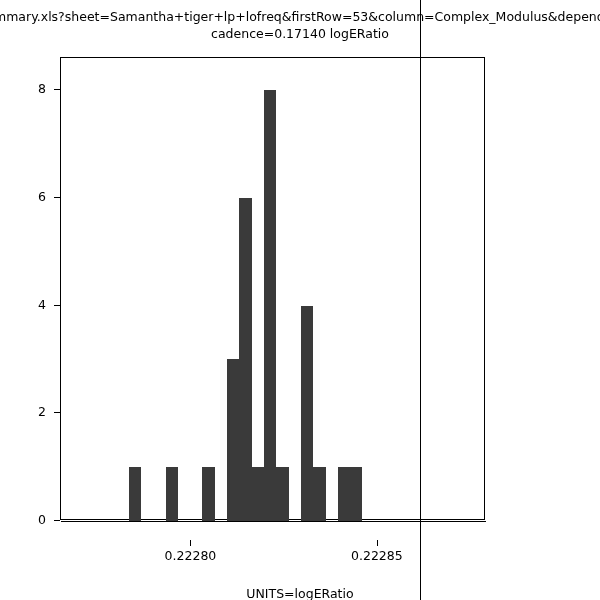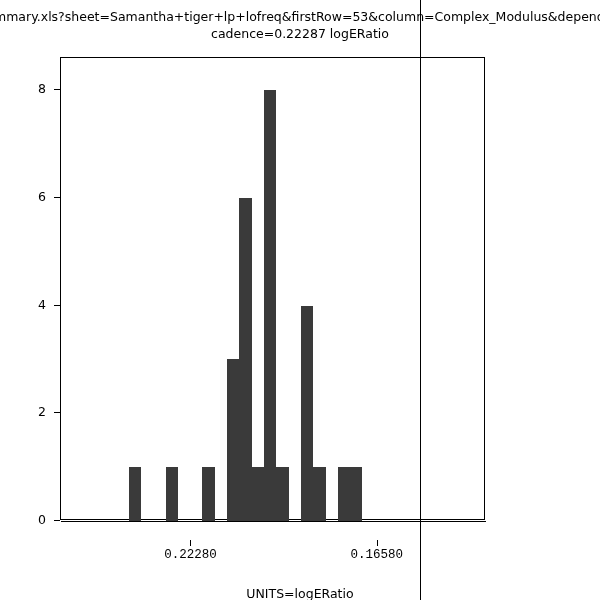--- a/index.html
+++ b/index.html
@@ -78,39 +78,38 @@
     width: 1px;
     height: 6px;
     background: #000;
   }
   .xtick-label {
     position: absolute;
     font-size: 12.5px;
     color: #000;
     text-align: center;
     width: 80px;
-    font-family: Liberation Mono, monospace;
   }
   .xaxis-title {
     position: absolute;
     font-size: 12.5px;
     color: #000;
     text-align: center;
     width: 300px;
     margin-top: 16px;
   }
 </style>
 </head>
 <body>
 
 <div id="stage">
 
   <div class="title-block">
     <span class="title-line1">mmary.xls?sheet=Samantha+tiger+lp+lofreq&amp;firstRow=53&amp;column=Complex_Modulus&amp;depend</span>
-    <span class="title-line2">cadence=0.22287 logERatio</span>
+    <span class="title-line2">cadence=0.17140 logERatio</span>
   </div>
 
   <div class="vline" style="left:420px;"></div>
 
   <div class="plot-frame" id="plot" style="left:60px; top:57px; width:425px; height:463px;">
     <div id="bars">
         <div class="bar" style="left: 67.6645px; width: 12.3026px; top: 409.163px; height: 53.8372px; background: rgb(58, 58, 58);"></div>
         <div class="bar" style="left: 104.572px; width: 12.3026px; top: 409.163px; height: 53.8372px; background: rgb(58, 58, 58);"></div>
         <div class="bar" style="left: 141.48px; width: 12.3026px; top: 409.163px; height: 53.8372px; background: rgb(58, 58, 58);"></div>
         <div class="bar" style="left: 166.086px; width: 12.3026px; top: 301.488px; height: 161.512px; background: rgb(58, 58, 58);"></div>
@@ -135,18 +134,18 @@
       <div class="ytick-label" style="left: 6px; top: 296.651px;">4</div>
       <div class="ytick-mark" style="left: 54px; top: 196.977px;"></div>
       <div class="ytick-label" style="left: 6px; top: 188.977px;">6</div>
       <div class="ytick-mark" style="left: 54px; top: 89.3023px;"></div>
       <div class="ytick-label" style="left: 6px; top: 81.3023px;">8</div>
     </div>
   <div id="xticks">
       <div class="xtick-mark" style="left: 190.482px; top: 540px;"></div>
       <div class="xtick-label" style="left: 150.482px; top: 548px;">0.22280</div>
       <div class="xtick-mark" style="left: 376.886px; top: 540px;"></div>
-      <div class="xtick-label" style="left: 336.886px; top: 548px;">0.16580</div>
+      <div class="xtick-label" style="left: 336.886px; top: 548px;">0.22285</div>
     </div>
 
   <div class="xaxis-title" style="left:150px; top:570px;">UNITS=logERatio</div>
 
 </div>
 
 </body></html>

